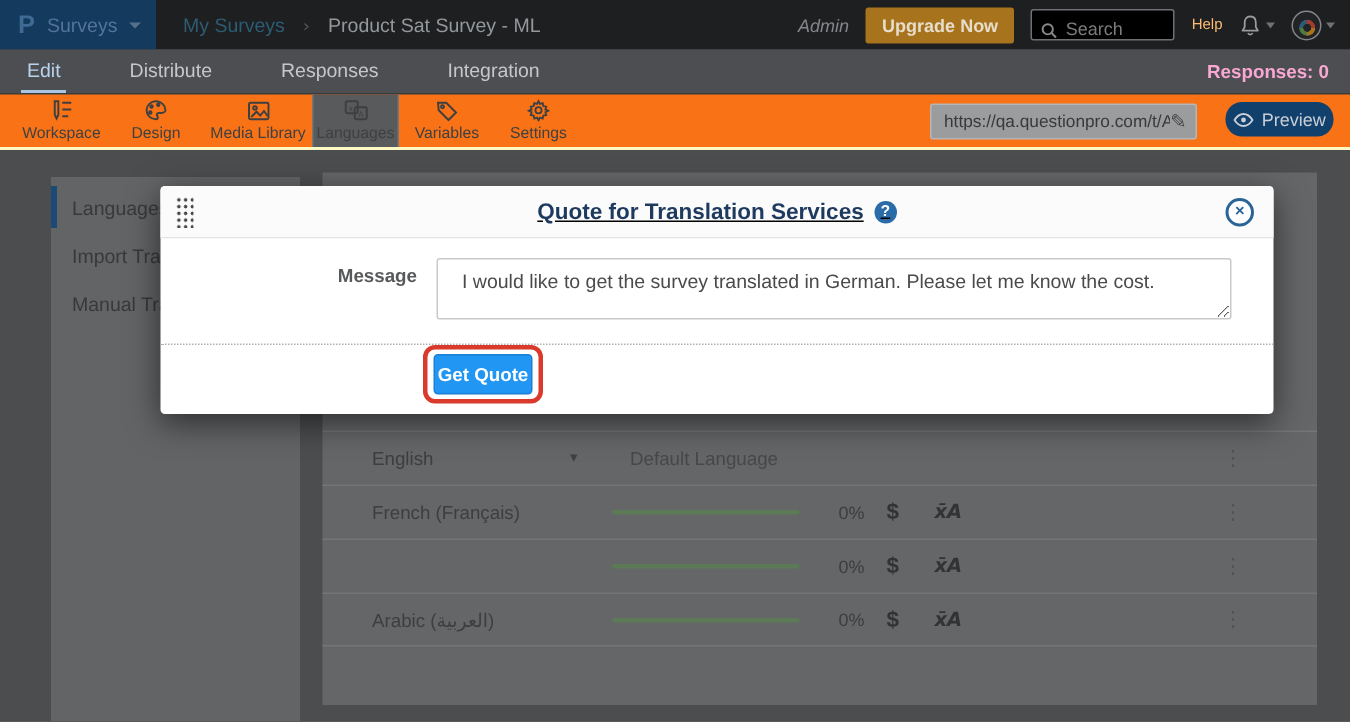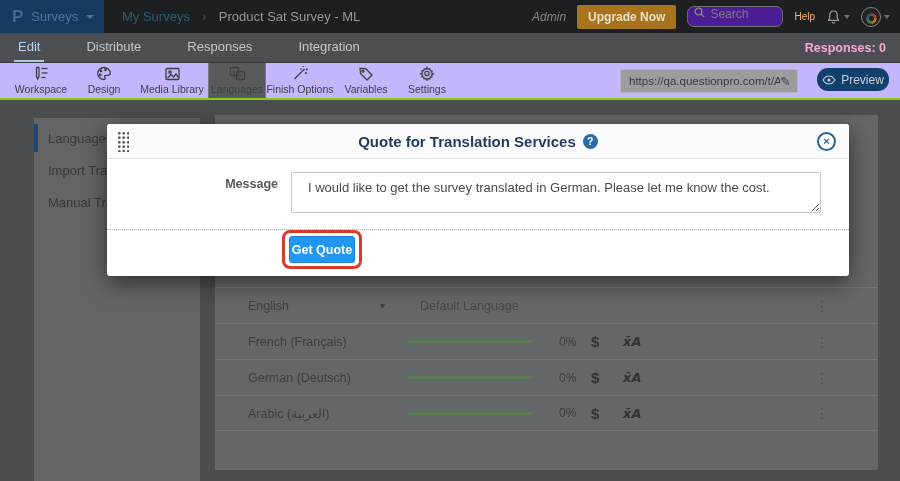--- a/index.html
+++ b/index.html
@@ -20,44 +20,44 @@
   .brand-label { color:#52749b; font-size:13px; }
   .caret-down { width:0; height:0; border-left:4px solid transparent; border-right:4px solid transparent; border-top:4px solid #56708c; }
   .breadcrumb { left:122px; top:0; height:33px; display:flex; align-items:center; gap:12px; font-size:13px; }
   .bc-parent { color:#2c5c73; cursor:pointer; }
   .bc-sep { color:#525457; font-size:12px; }
   .bc-current { color:#94989b; }
   .header-right { right:10px; top:0; height:33px; display:flex; align-items:center; gap:11px; }
   .admin-label { color:#85868a; font-style:italic; font-size:12px; }
   .upgrade-btn { background:#a8731d; color:#e6ddcb; font-size:12px; font-weight:bold;
     padding:5px 11px; border-radius:2px; border:none; cursor:pointer; }
-  .search-box { width:96px; height:21px; background:#4c1d95; border:1px solid #6f7073; border-radius:7px;
-    display:flex; align-items:flex-start; padding:0 6px; gap:5px; }
+  .search-box { width:96px; height:21px; background:#000000; border:1px solid #6f7073; border-radius:2px;
+    display:flex; align-items:flex-end; padding:0 6px; gap:5px; }
   .search-box input { background:transparent; border:none; outline:none; width:64px;
     font-size:12px; color:#aeaeae; font-family:"Liberation Sans",sans-serif; }
   .search-box input::placeholder { color:#7b7c7e; }
   .help-label { color:#fdba74; font-size:10px; cursor:pointer; }
   .icon-btn { display:flex; align-items:center; gap:3px; cursor:pointer; }
   .caret-sm { width:0; height:0; border-left:3.5px solid transparent; border-right:3.5px solid transparent; border-top:4px solid #6f7073; }
   .avatar { width:20px; height:20px; border-radius:50%; border:1px solid #85868a; background:#222326; position:relative; overflow:hidden; }
   .avatar::after { content:""; position:absolute; left:4px; top:5px; width:11px; height:11px; border-radius:50%;
     background:conic-gradient(#a33b2c 0 25%, #a8731d 25% 50%, #4e7a44 50% 75%, #2c5c73 75% 100%);
     -webkit-mask:radial-gradient(circle, transparent 0 2.5px, #000 2.8px); mask:radial-gradient(circle, transparent 0 2.5px, #000 2.8px); }
 
   
   .nav-bar { left:0; top:33px; width:900px; height:29px; background:#4d4e52; display:flex; align-items:stretch; padding-left:14px; }
   .nav-tab { display:flex; align-items:center; padding:0 4px; margin-right:38px; font-size:13px;
     color:#c6c7c9; cursor:pointer; border-bottom:2px solid transparent; }
   .nav-tab.active { color:#b9d3ec; border-bottom-color:#a9c7e5; }
   .responses { position:absolute; right:14px; top:0; height:29px; display:flex; align-items:center;
     color:#f9a8d4; font-size:12.5px; font-weight:bold; }
 
   
-  .toolbar { left:0; top:62px; width:900px; height:38px; background:#c4b5fd;
-    border-top:1px solid #3a3b3d; border-bottom:2px solid #84cc16; display:flex; padding-left:10px; }
+  .toolbar { left:0; top:62px; width:900px; height:38px; background:#f97316;
+    border-top:1px solid #3a3b3d; border-bottom:2px solid #fef9c3; display:flex; padding-left:10px; }
   .tool-item { display:flex; flex-direction:column; align-items:center; justify-content:center;
     gap:2px; cursor:pointer; height:35px; }
   .tool-item svg { stroke:#3e3f41; fill:none; stroke-width:1.3; }
   .tool-label { font-size:10.5px; color:#3f4042; white-space:nowrap; }
   .tool-item.active { background:#595a5c; border-left:1px solid #757678; border-right:1px solid #757678; }
   .url-box { left:620px; top:69px; width:178px; height:24px; background:#9a9c9e; border:1px solid #b4b6b8;
     border-radius:2px; display:flex; align-items:center; padding:0 6px 0 8px; }
   .url-box input { flex:1; min-width:0; background:transparent; border:none; outline:none;
     font-size:11.5px; color:#38393b; font-family:"Liberation Sans",sans-serif; }
   .url-pencil { color:#454648; font-size:13px; cursor:pointer; }
@@ -81,21 +81,21 @@
   .c-caret { left:165px; color:#3f4042; font-size:10px; }
   .c-default { left:205px; color:#47484a; }
   .c-bar { left:193px; } .c-bar .bar { width:125px; height:3px; border-radius:2px; background:#5c7a55; }
   .c-pct { left:344px; color:#3c3d3f; font-size:12px; }
   .c-dollar { left:376px; color:#323335; font-size:15px; font-weight:bold; }
   .c-trans { left:408px; color:#323335; font-size:13px; font-style:italic; font-weight:bold; }
   .c-dots { left:600px; color:#515254; font-size:14px; cursor:pointer; }
 
   
   .modal { left:107px; top:124px; width:742px; height:152px; background:#ffffff; border-radius:3px;
-    box-shadow:0 6px 22px rgba(0,0,0,0.55); z-index:10; }
+    box-shadow:0 6px 22px rgba(0,0,0,0.55); z-index:10;text-decoration:underline; }
   .modal-header { position:relative; height:35px; background:#fbfbfb; border-bottom:1px solid #e4e4e4;
     border-radius:3px 3px 0 0; display:flex; align-items:center; justify-content:center; gap:7px; }
   .drag-handle { position:absolute; left:10px; top:7px; width:12px; height:21px; cursor:move;
     background-image:radial-gradient(circle, #4a4a4a 1.1px, transparent 1.4px); background-size:4.5px 4.5px; }
   .modal-title { font-size:15px; font-weight:bold; color:#1e3a5f; }
   .help-icon { width:15px; height:15px; border-radius:50%; background:#2a6ca8; color:#fff;
     font-size:10.5px; font-weight:bold; display:flex; align-items:center; justify-content:center; cursor:pointer; }
   .close-btn { position:absolute; right:13px; top:8px; width:19px; height:19px; border-radius:50%;
     border:2px solid #2a6496; color:#2a6496; background:#fff; font-size:11px; font-weight:bold; line-height:1;
     display:flex; align-items:center; justify-content:center; cursor:pointer; }
@@ -187,31 +187,20 @@
   </div>
   <div class="tool-item active" style="width:58px">
     <svg width="17" height="15" viewBox="0 0 17 15">
       <rect x="1.5" y="1.5" width="8" height="8" rx="1"></rect>
       <rect x="7.5" y="5.5" width="8" height="8" rx="1"></rect>
       <text x="3.5" y="7.8" font-size="5.5" stroke="none" fill="#3e3f41">x</text>
       <text x="9.8" y="11.8" font-size="5.5" stroke="none" fill="#3e3f41">A</text>
     </svg>
     <span class="tool-label">Languages</span>
   </div>
-  <div class="tool-item" style="width:68px">
-    <svg width="16" height="15" viewBox="0 0 16 15">
-      <line x1="2.5" y1="13" x2="10" y2="5.5"></line>
-        <line x1="10" y1="5.5" x2="12.5" y2="3"></line>
-      <line x1="13" y1="7" x2="15" y2="7"></line>
-        <line x1="11.5" y1="1" x2="11.5" y2="-1"></line>
-      <line x1="14" y1="4.2" x2="15.5" y2="2.8"></line>
-        <line x1="8.5" y1="2.5" x2="9.5" y2="3.5"></line>
-    </svg>
-    <span class="tool-label">Finish Options</span>
-  </div>
   <div class="tool-item" style="width:64px">
     <svg width="16" height="15" viewBox="0 0 16 15">
       <path d="M2 2.5 h5.5 l6.5 6.5 -5 5 L2.5 7.5 Z"></path>
         <circle cx="5" cy="5.2" r="1"></circle>
     </svg>
     <span class="tool-label">Variables</span>
   </div>
   <div class="tool-item" style="width:58px">
     <svg width="16" height="15" viewBox="0 0 16 16">
       <circle cx="8" cy="8" r="2.2"></circle>
@@ -256,21 +245,20 @@
       <span class="cell c-name">French (Français)</span>
       <span class="cell c-bar">
           <span class="bar"></span>
         </span>
       <span class="cell c-pct">0%</span>
       <span class="cell c-dollar">$</span>
       <span class="cell c-trans u">x̄A</span>
       <span class="cell c-dots u">⋮</span>
     </div>
     <div class="lang-row">
-      <span class="cell c-name">German (Deutsch)</span>
       <span class="cell c-bar">
           <span class="bar"></span>
         </span>
       <span class="cell c-pct">0%</span>
       <span class="cell c-dollar">$</span>
       <span class="cell c-trans u">x̄A</span>
       <span class="cell c-dots u">⋮</span>
     </div>
     <div class="lang-row">
       <span class="cell c-name">Arabic (العربية)</span>

